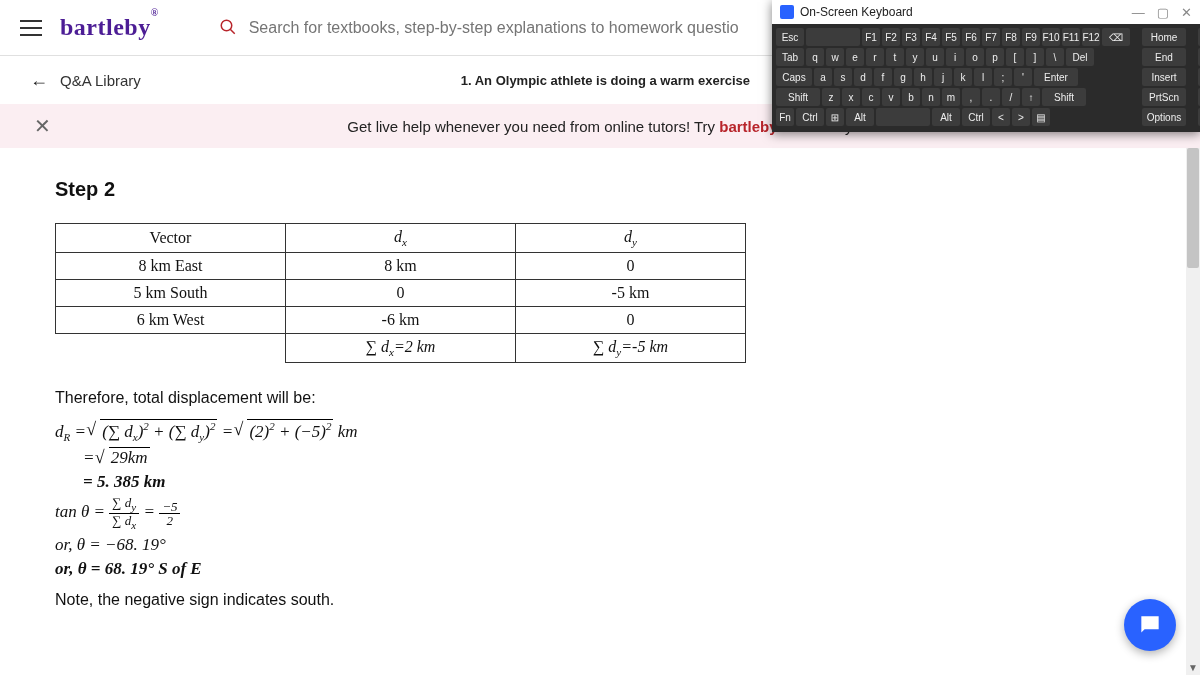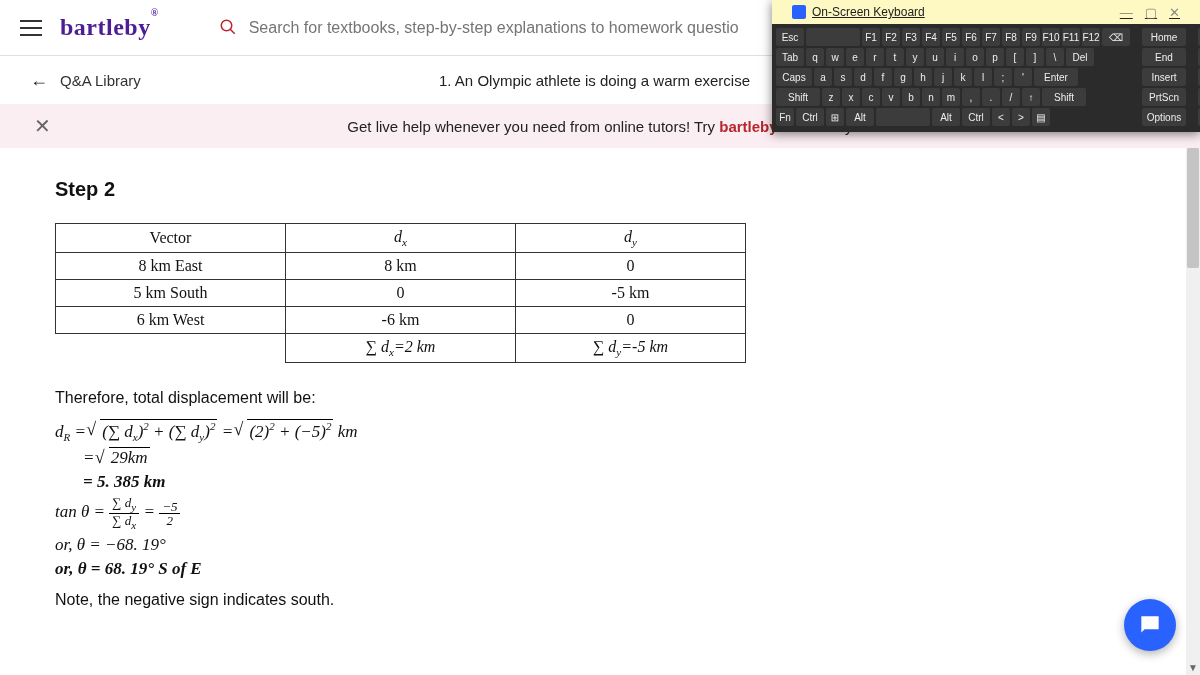--- a/index.html
+++ b/index.html
@@ -12,21 +12,21 @@
   .brand sup{ font-size:10px; top:-10px; position:relative;}
   .search-wrap{ flex:1; margin-left:60px; position:relative;}
   .search-wrap input{ width:100%; height:36px; border:none; outline:none; font-size:16px; color:#888; padding-left:30px;}
   .search-icon{ position:absolute; left:0; top:8px; }
   .search-icon svg{ stroke:#b8252b; }
 
   
   .row2{ display:flex; align-items:center; height:48px; padding:0 30px; font-size:15px;}
   .back-arrow{ font-size:18px; margin-right:12px; cursor:pointer;}
   .crumb{ color:#333; margin-right:auto;}
-  .qtitle{ font-weight:400; font-size:15px; }
+  .qtitle{ font-weight:700; font-size:13px; }
   .row3{ display:flex; align-items:center; justify-content:center; height:44px; background:#fbeef2; font-size:15px; position:relative;}
   .row3 .txt span.red{ color:#b8252b; font-weight:700;}
   .close-x{ position:absolute; left:34px; color:#666; font-size:20px; cursor:pointer;}
 
   
   .content{ padding:30px 55px; font-family:'Times New Roman',serif; font-size:17px; color:#111; overflow-y:auto; height:calc(675px - 56px - 48px - 44px); position:relative;}
   .step{ font-weight:700; font-size:20px; margin-bottom:22px; font-family:Arial,sans-serif;}
   table.vec{ border-collapse:collapse; margin-bottom:26px;}
   table.vec td{ border:1px solid #333; padding:4px 0; text-align:center; width:230px; height:26px; font-size:16px;}
   .ital{ font-style:italic; font-family:'Times New Roman',serif;}
@@ -40,21 +40,21 @@
   .para{ margin:12px 0; font-family:Arial,sans-serif; font-size:16px;}
   .bold{ font-weight:700;}
   .sub{ font-size:11px; vertical-align:sub;}
   .sup{ font-size:11px; vertical-align:super;}
   
   .fab{ position:absolute; right:24px; bottom:24px; width:52px; height:52px; border-radius:50%; background:#2962ff; display:flex; align-items:center; justify-content:center; box-shadow:0 3px 10px rgba(0,0,0,.3); cursor:pointer;}
   .fab svg{ fill:#fff;}
 
   
   .osk{ position:absolute; top:0; right:0; width:428px; background:#2b2b2b; color:#fff; font-size:11px; font-family:Arial,sans-serif; z-index:50; box-shadow:0 2px 10px rgba(0,0,0,.5);}
-  .osk-title{ display:flex; align-items:center; height:24px; padding:0 20px; background:#fef9c3; color:#222; font-size:12px;text-decoration:underline;}
+  .osk-title{ display:flex; align-items:center; height:24px; padding:0 8px; background:#ffffff; color:#222; font-size:12px;}
   .osk-title .kicon{ width:14px; height:14px; background:#2962ff; border-radius:2px; margin-right:6px;}
   .osk-title .winbtns{ margin-left:auto; display:flex; gap:12px; color:#888; font-size:13px;}
   .osk-rows{ padding:4px;}
   .kbrow{ display:flex; gap:2px; margin-bottom:2px;}
   .key{ background:#3c3c3c; border-radius:2px; height:18px; display:flex; align-items:center; justify-content:center; color:#eee; font-size:10px; cursor:pointer; flex:0 0 auto;}
   .key.w1{ width:18px;} .key.w15{ width:28px;} .key.w2{ width:36px;} .key.w25{ width:44px;} .key.w3{ width:54px;}
   .key.side{ width:44px; background:#3c3c3c;}
   .osk-main{ display:flex; gap:12px;}
   .col{ display:flex; flex-direction:column; gap:2px;}
 

